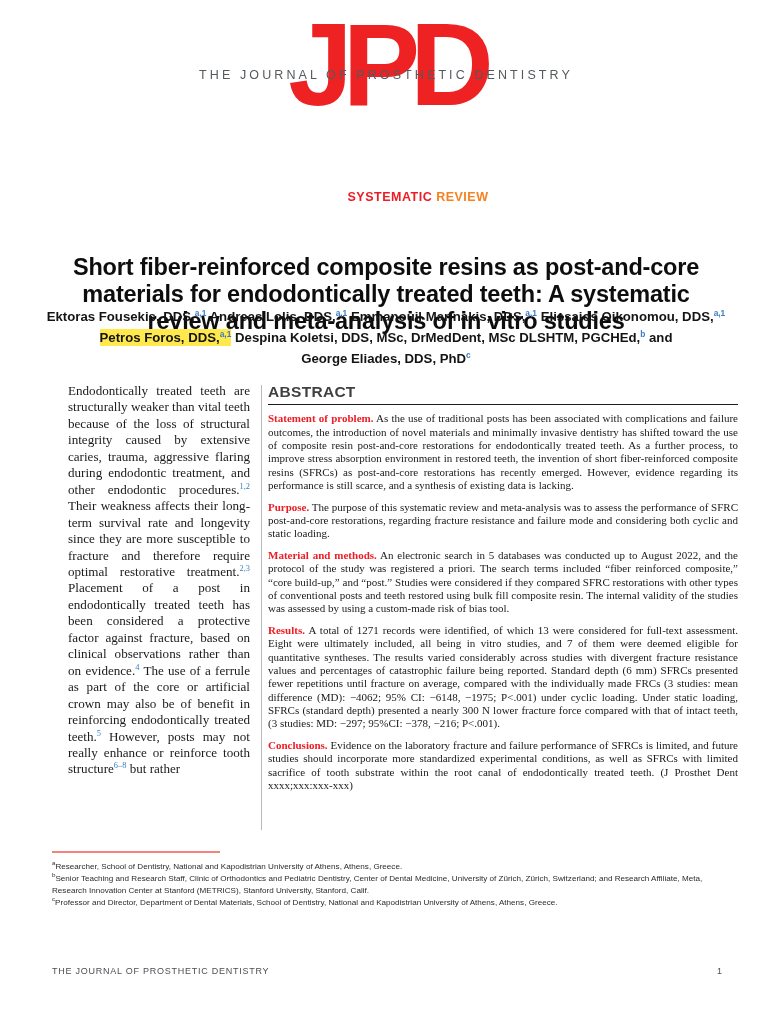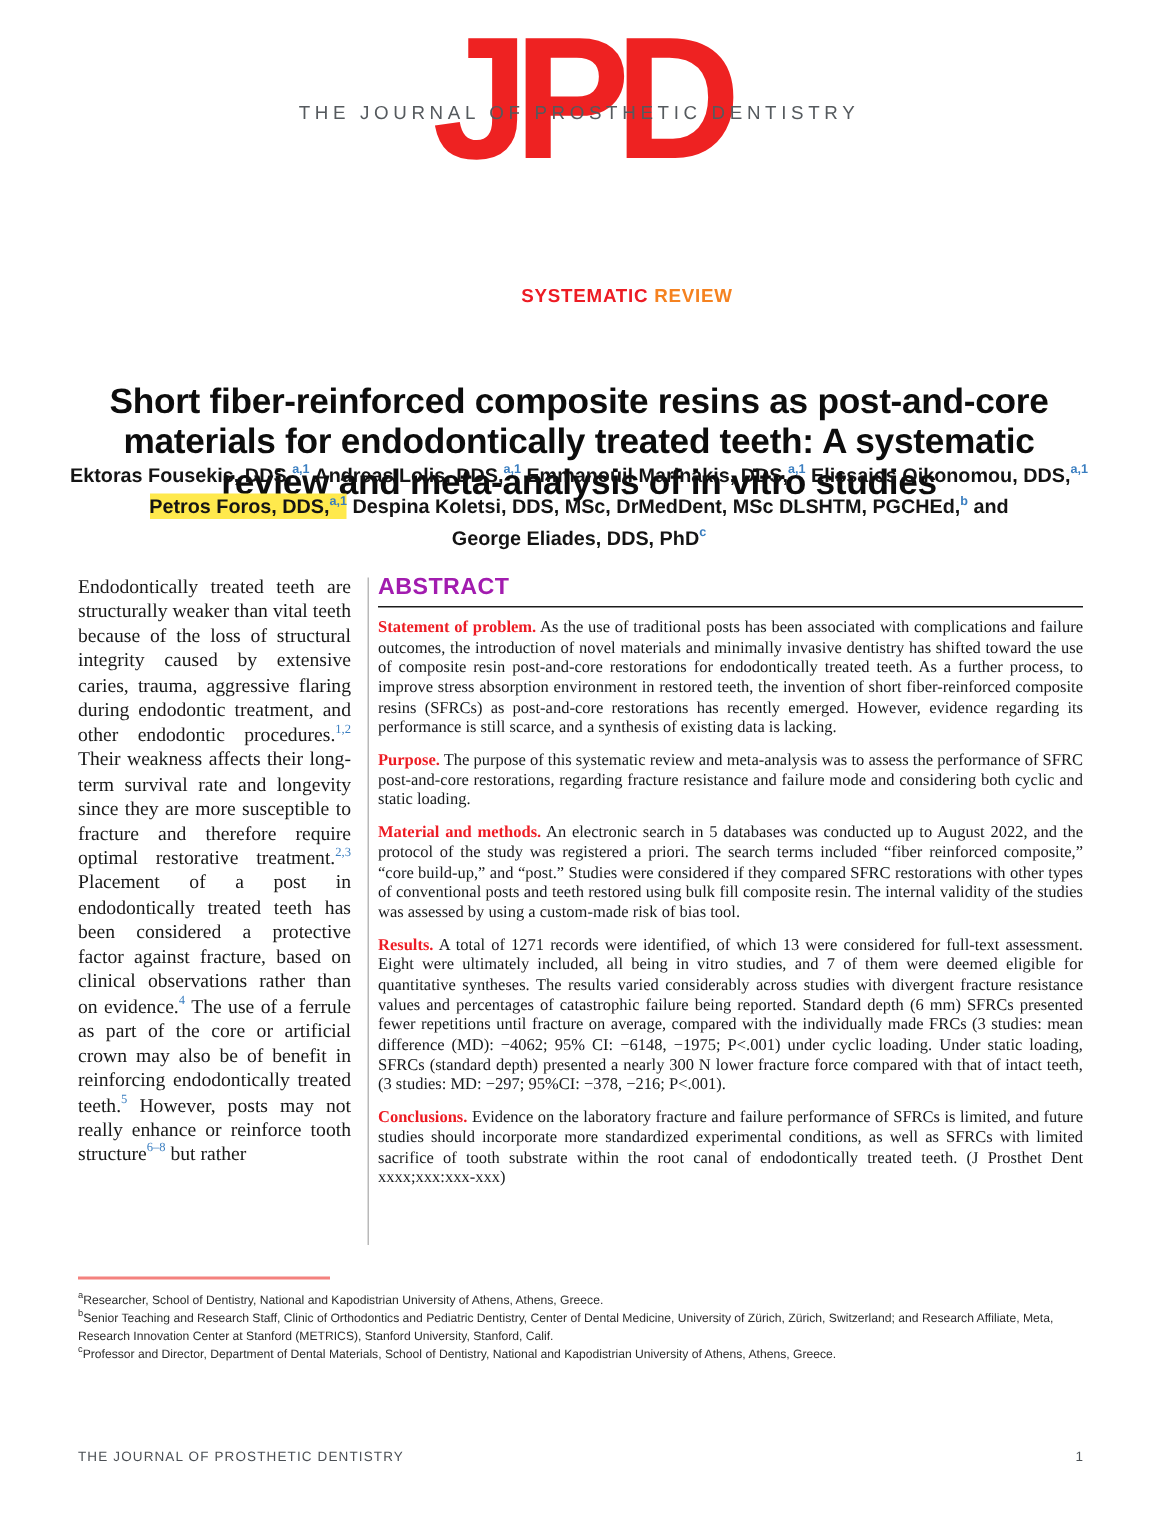--- a/index.html
+++ b/index.html
@@ -111,21 +111,21 @@
   .hl {
     background: #ffe94d;
     padding: 1px 0 1px 0;
     box-decoration-break: clone;
     -webkit-box-decoration-break: clone;
   }
 
   
   .columns {
     position: absolute;
-    left: 0;
+    left: 16px;
     top: 383px;
     width: 656px;
     height: 450px;
   }
   .col-left {
     position: absolute;
     left: 52px;
     top: 0;
     width: 182px;
     font-family: "Liberation Serif", serif;
@@ -155,21 +155,21 @@
   .abstract {
     position: absolute;
     left: 252px;
     top: 0;
     width: 470px;
   }
   .abstract-head {
     font-family: "Liberation Sans", sans-serif;
     font-size: 15.5px;
     font-weight: bold;
-    color: #a21caf;
+    color: #404040;
     letter-spacing: 0.3px;
     margin: 0 0 3px 0;
   }
   .abstract-rule {
     width: 470px;
     height: 1.4px;
     background: #1c1c1c;
     margin: 0 0 7px 0;
   }
   .abs-p {

